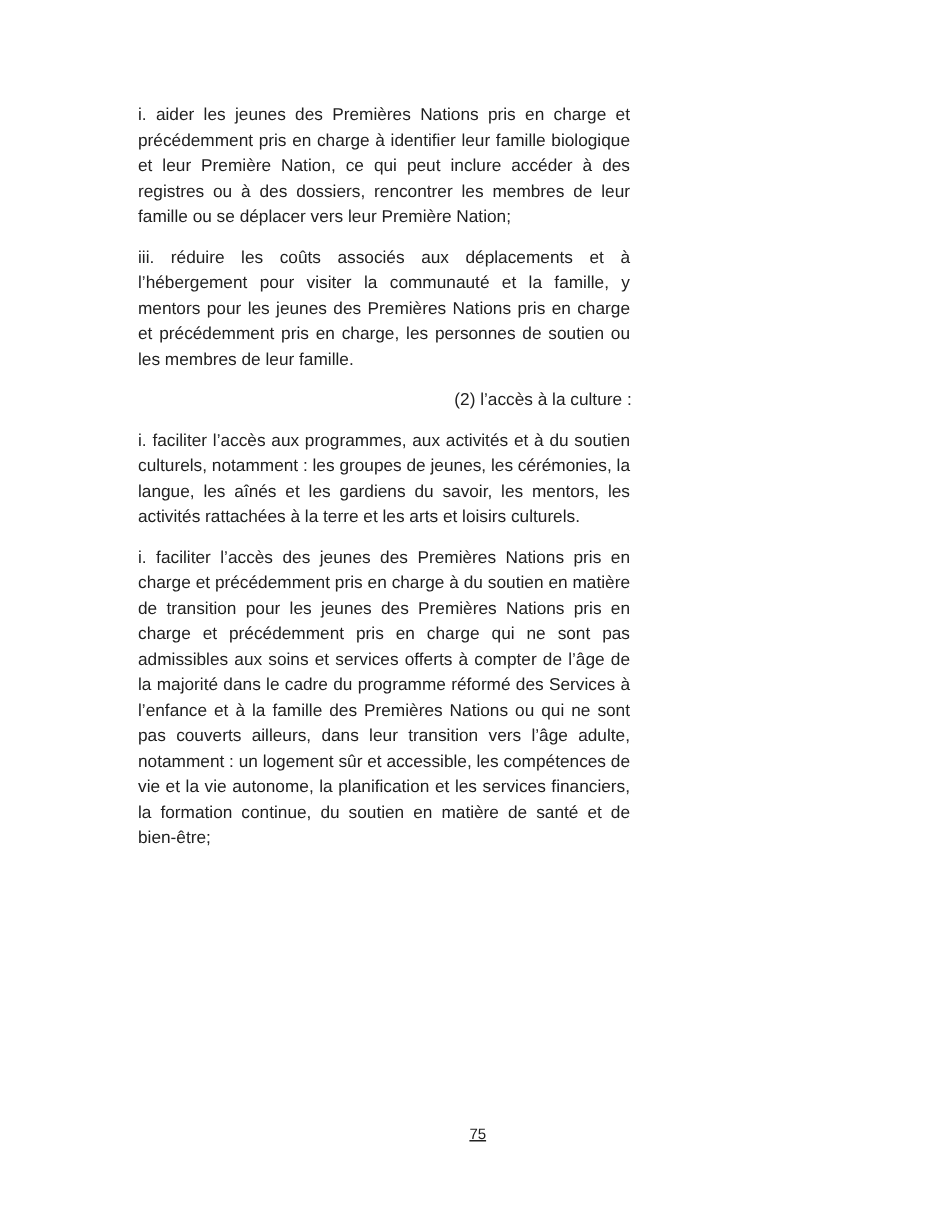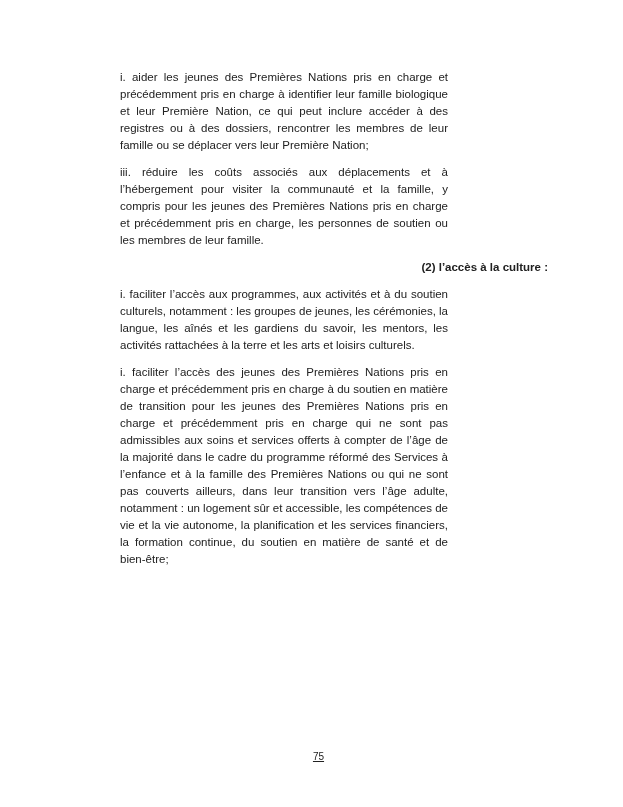--- a/index.html
+++ b/index.html
@@ -23,47 +23,46 @@
   .content {
     padding-top: 69px;
   }
   .block {
     margin: 0 0 10px 0;
     font-size: 11.5px;
     line-height: 17px;
     color: #212121;
   }
   .block.sub {
-    margin-left: 120px;
+    margin-left: 92px;
     width: 328px;
     text-align: justify;
   }
   .block.item {
     margin-left: 176px;
     width: 372px;
-    text-align: right;
-    font-weight: bold;
+    text-align: center;
   }
   .page-number {
     position: absolute;
     top: 750px;
     left: 14px;
     right: 0;
     text-align: center;
     font-size: 10px;
     line-height: 13px;
     color: #212121;
     text-decoration: underline;
   }
 </style>
 </head>
 <body>
 
 <div class="page">
   <main class="content">
     <p class="block sub">i. aider les jeunes des Premières Nations pris en charge et précédemment pris en charge à identifier leur famille biologique et leur Première Nation, ce qui peut inclure accéder à des registres ou à des dossiers, rencontrer les membres de leur famille ou se déplacer vers leur Première Nation;</p>
-    <p class="block sub">iii. réduire les coûts associés aux déplacements et à l’hébergement pour visiter la communauté et la famille, y compris pour les jeunes des Premières Nations pris en charge et précédemment pris en charge, les personnes de soutien ou les membres de leur famille.</p>
+    <p class="block sub">iii. réduire les coûts associés aux déplacements et à l’hébergement pour visiter la communauté et la famille, y mentors pour les jeunes des Premières Nations pris en charge et précédemment pris en charge, les personnes de soutien ou les membres de leur famille.</p>
     <p class="block item">(2) l’accès à la culture&nbsp;:</p>
     <p class="block sub">i. faciliter l’accès aux programmes, aux activités et à du soutien culturels, notamment&nbsp;: les groupes de jeunes, les cérémonies, la langue, les aînés et les gardiens du savoir, les mentors, les activités rattachées à la terre et les arts et loisirs culturels.</p>
     <p class="block sub">i. faciliter l’accès des jeunes des Premières Nations pris en charge et précédemment pris en charge à du soutien en matière de transition pour les jeunes des Premières Nations pris en charge et précédemment pris en charge qui ne sont pas admissibles aux soins et services offerts à compter de l’âge de la majorité dans le cadre du programme réformé des Services à l’enfance et à la famille des Premières Nations ou qui ne sont pas couverts ailleurs, dans leur transition vers l’âge adulte, notamment&nbsp;: un logement sûr et accessible, les compétences de vie et la vie autonome, la planification et les services financiers, la formation continue, du soutien en matière de santé et de bien-être;</p>
   </main>
   <footer class="page-number">75</footer>
 </div>
 
 </body></html>

